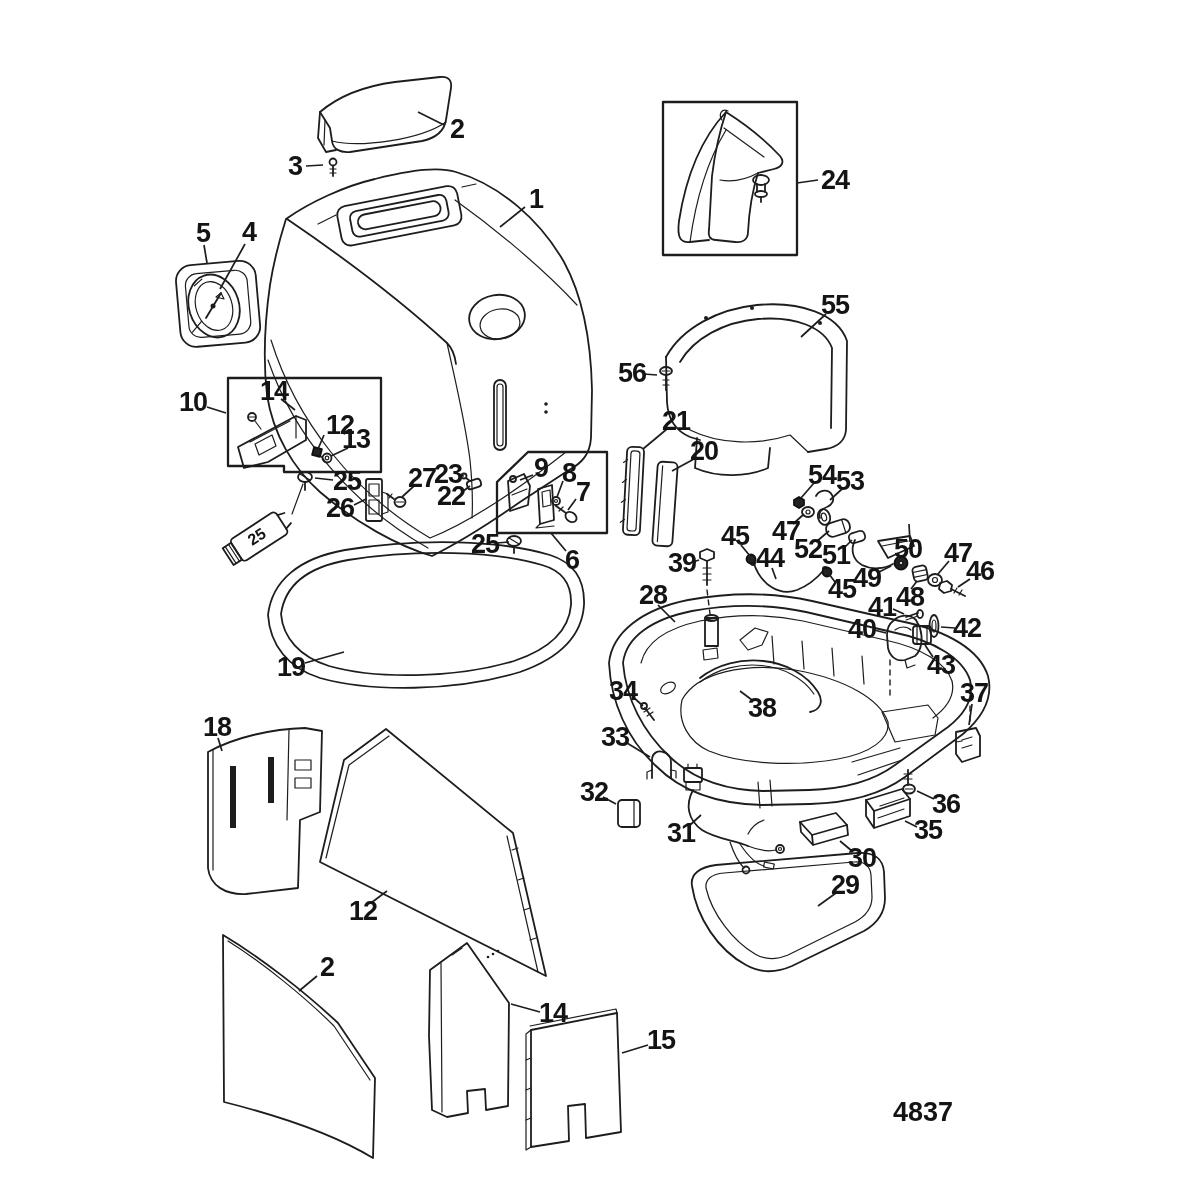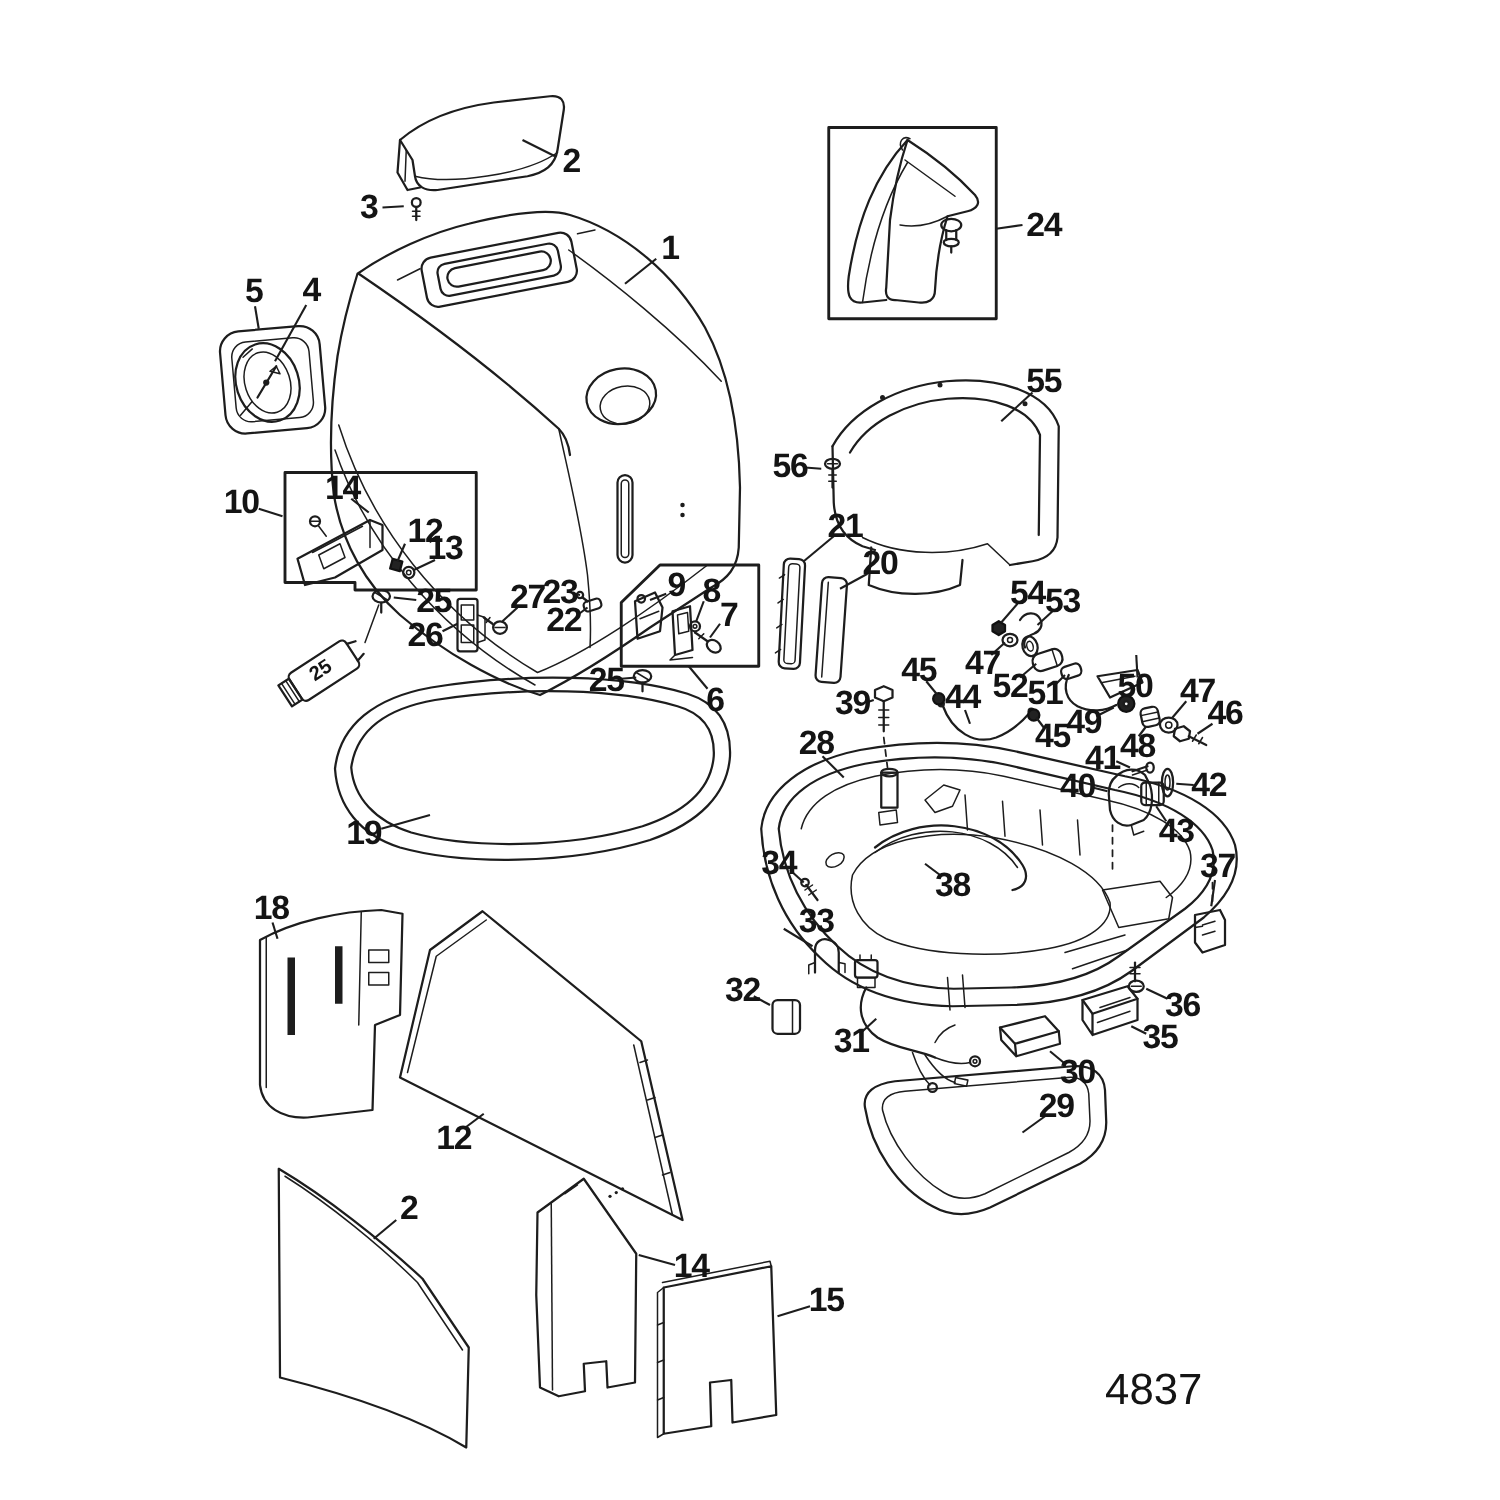--- a/index.html
+++ b/index.html
@@ -10,21 +10,21 @@
     fill:none;stroke:#1d1d1d;stroke-width:1.8;stroke-linecap:round;stroke-linejoin:round;}
   svg.art .box{stroke-width:2.3;}
   svg.art .thin{stroke-width:1.2;}
   svg.art .fillw{fill:#ffffff;}
   svg.art .filld{fill:#222;stroke:#111;}
   svg.art .dash{stroke-dasharray:5 5;stroke-width:1.4;}
   svg.art .dot{fill:#1d1d1d;stroke:none;}
   .callout{position:absolute;transform:translate(-50%,-50%);font-weight:bold;font-size:27px;
            color:#141414;letter-spacing:-1px;white-space:nowrap;line-height:1;}
   .drawing-number{position:absolute;left:923px;top:1112px;transform:translate(-50%,-50%);
-           font-weight:normal;font-size:35px;color:#141414;}
+           font-weight:bold;font-size:27px;color:#141414;}
   .tube-print{position:absolute;left:257px;top:537px;transform:translate(-50%,-50%) rotate(-33deg);
            font-weight:bold;font-size:16px;color:#141414;}
 </style>
 </head>
 <body>
 
 <div class="stage">
 
   <svg class="art" viewBox="0 0 1200 1200">
 
@@ -494,21 +494,21 @@
       <div class="callout" style="left: 835px; top: 180px;">24</div>
       <div class="callout" style="left: 347px; top: 481px;">25</div>
       <div class="callout" style="left: 485px; top: 544px;">25</div>
       <div class="callout" style="left: 340px; top: 508px;">26</div>
       <div class="callout" style="left: 422px; top: 478px;">27</div>
       <div class="callout" style="left: 653px; top: 595px;">28</div>
       <div class="callout" style="left: 845px; top: 885px;">29</div>
       <div class="callout" style="left: 862px; top: 858px;">30</div>
       <div class="callout" style="left: 681px; top: 833px;">31</div>
       <div class="callout" style="left: 594px; top: 792px;">32</div>
-      <div class="callout" style="left: 615px; top: 737px; margin-left: 38px;">33</div>
+      <div class="callout" style="left: 615px; top: 737px;">33</div>
       <div class="callout" style="left: 623px; top: 691px;">34</div>
       <div class="callout" style="left: 928px; top: 830px; text-align: right;">35</div>
       <div class="callout" style="left: 946px; top: 804px;">36</div>
       <div class="callout" style="left: 974px; top: 693px;">37</div>
       <div class="callout" style="left: 762px; top: 708px;">38</div>
       <div class="callout" style="left: 682px; top: 563px;">39</div>
       <div class="callout" style="left: 862px; top: 629px;">40</div>
       <div class="callout" style="left: 882px; top: 607px;">41</div>
       <div class="callout" style="left: 967px; top: 628px;">42</div>
       <div class="callout" style="left: 941px; top: 665px;">43</div>

